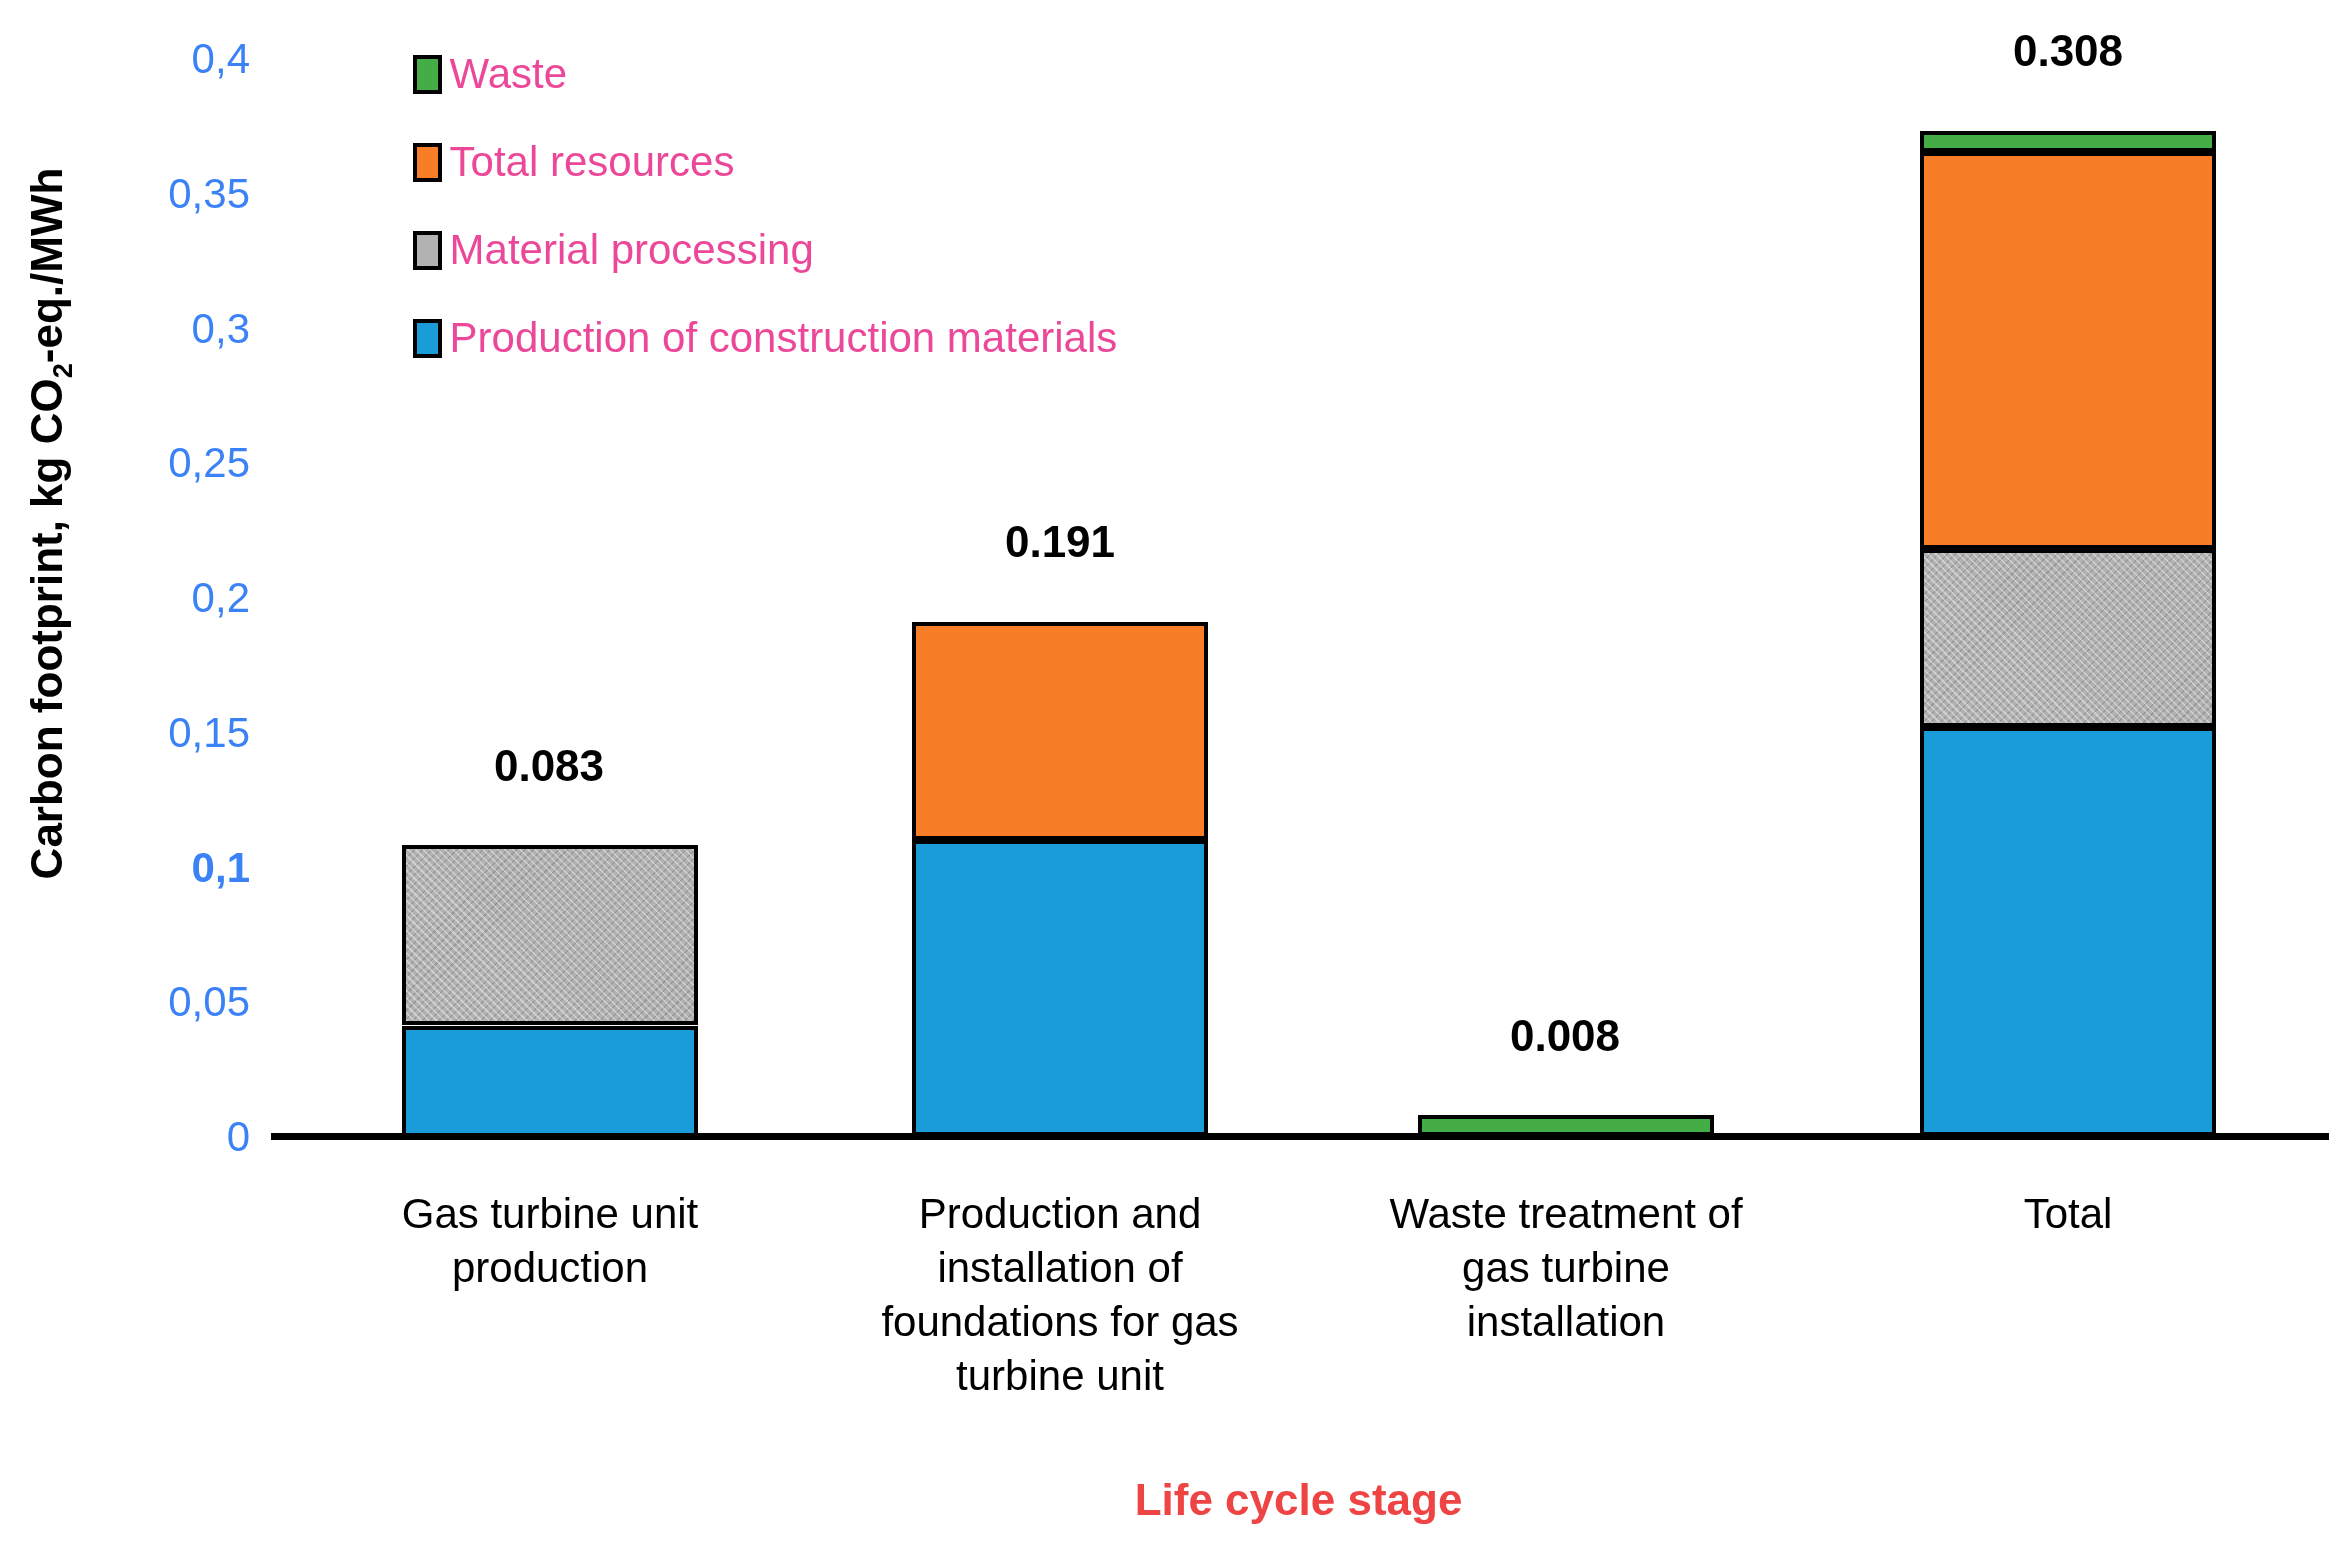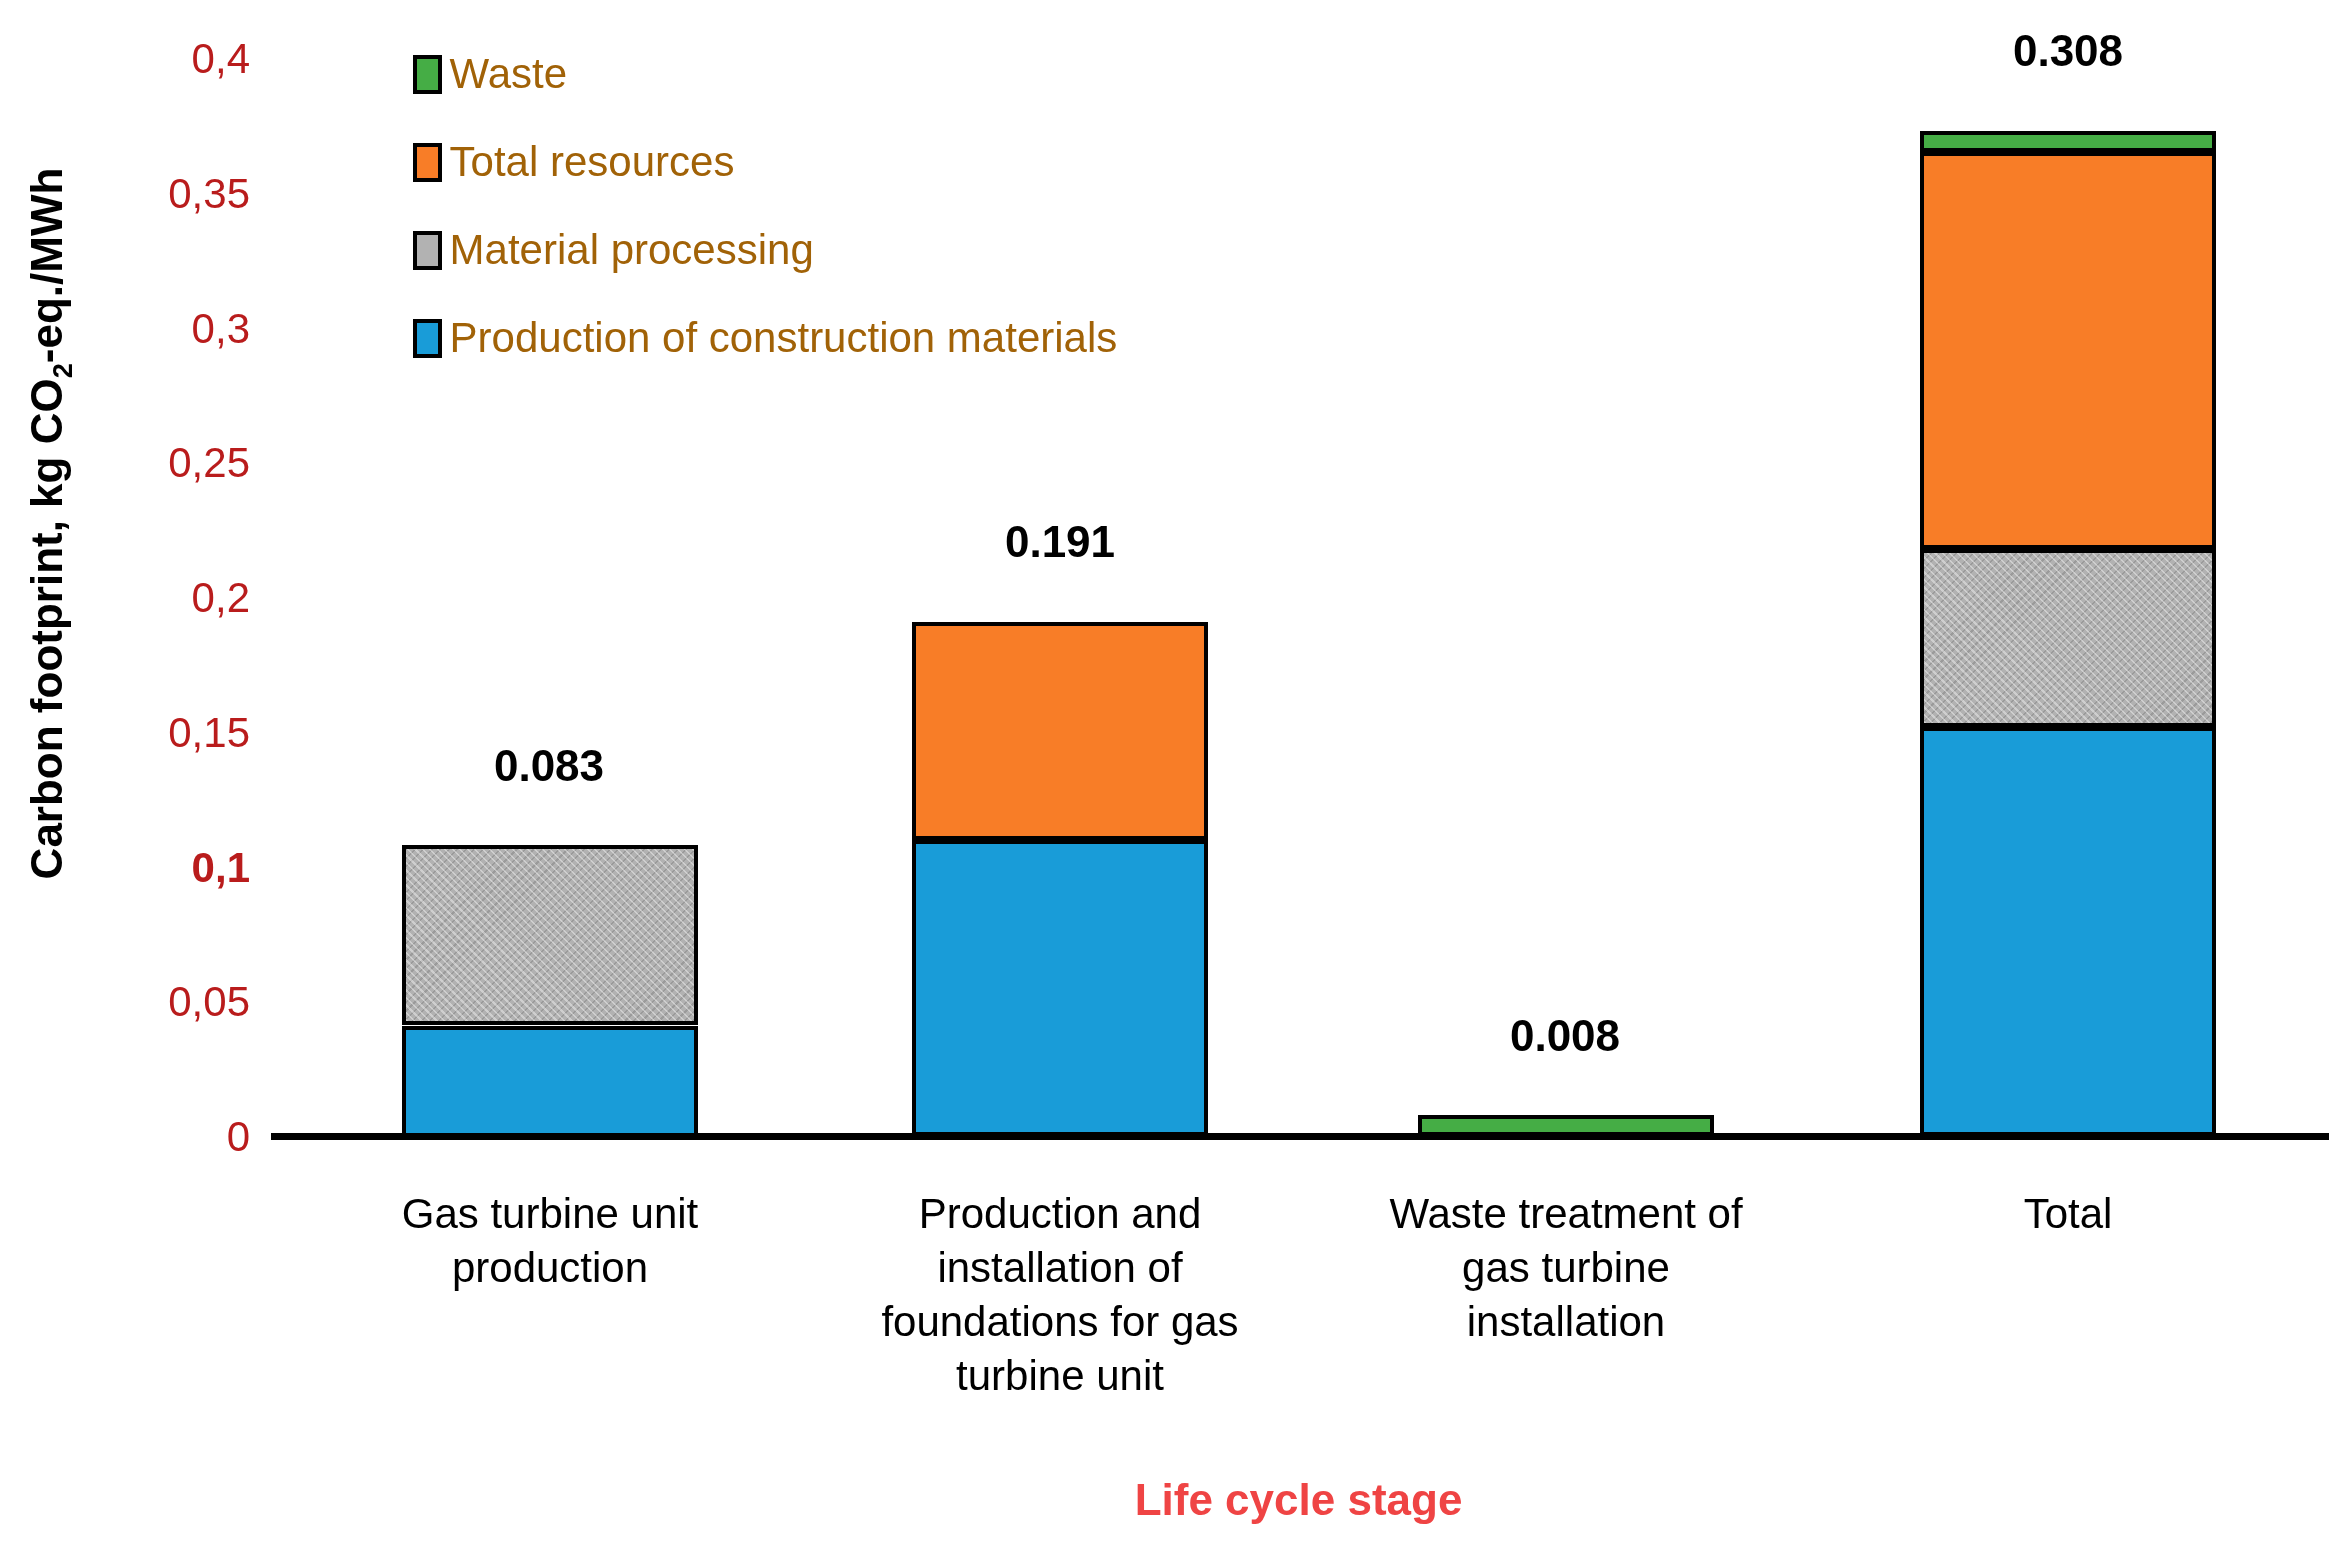--- a/index.html
+++ b/index.html
@@ -19,21 +19,21 @@
   .x-axis-line{
     position:absolute;
     background:#000000;
   }
   .tick-label{
     position:absolute;
     width:182px;
     text-align:right;
     font-size:42px;
     line-height:61px;
-    color:#b91c1c;
+    color:#3b82f6;
     white-space:nowrap;
   }
 
   
   .y-title{
     position:absolute;
     width:1061px; height:61px;
     line-height:61px;
     text-align:center;
     font-size:44px;
@@ -110,21 +110,21 @@
     margin-right:7.6px;
     flex:0 0 auto;
   }
   .legend-swatch.textured{
     background-image:
       repeating-linear-gradient(45deg, rgba(255,255,255,0.38) 0 1.5px, rgba(255,255,255,0) 1.5px 4.5px),
       repeating-linear-gradient(-45deg, rgba(70,70,70,0.22) 0 1.5px, rgba(70,70,70,0) 1.5px 5.3px);
   }
   .legend-label{
     font-size:42px;
-    color:#a16207;
+    color:#ec4899;
     white-space:nowrap;
   }
 </style>
 </head>
 <body>
 
 <div id="stage">
 
   <div class="y-title" id="y-title" style="left: -484px; top: 493px;">
     <span>Carbon footprint, kg CO</span><span class="subscript">2</span><span>-eq./MWh</span>

